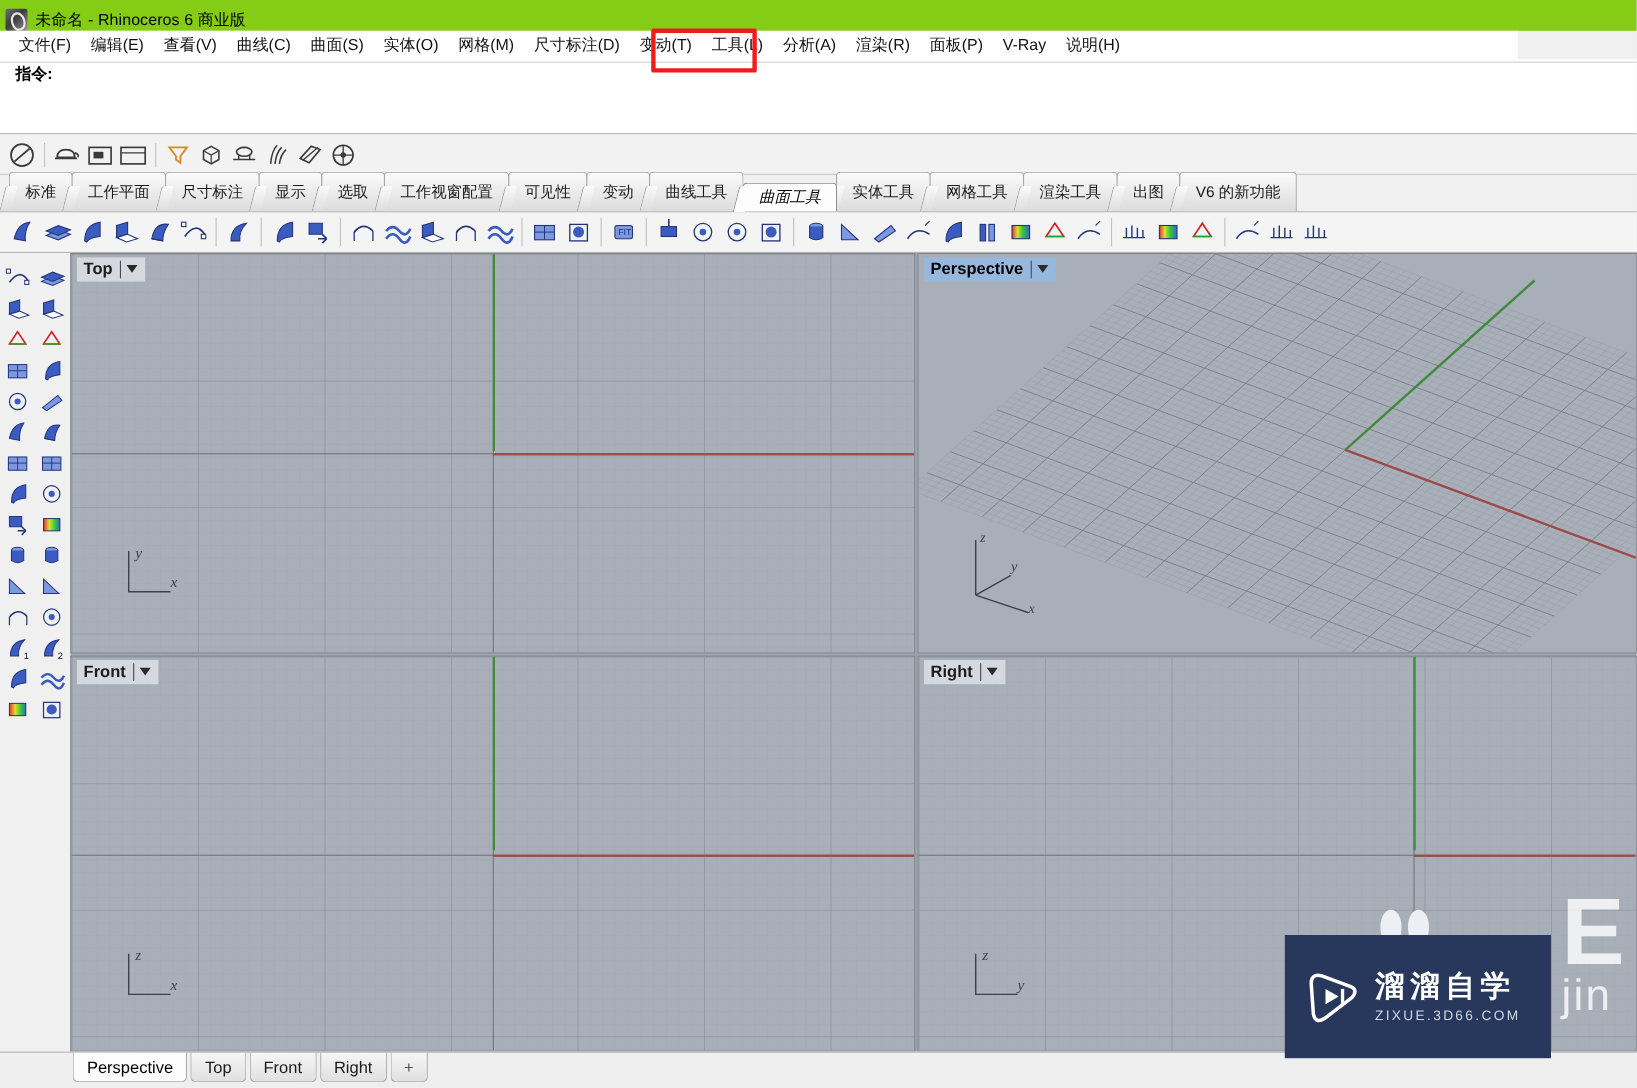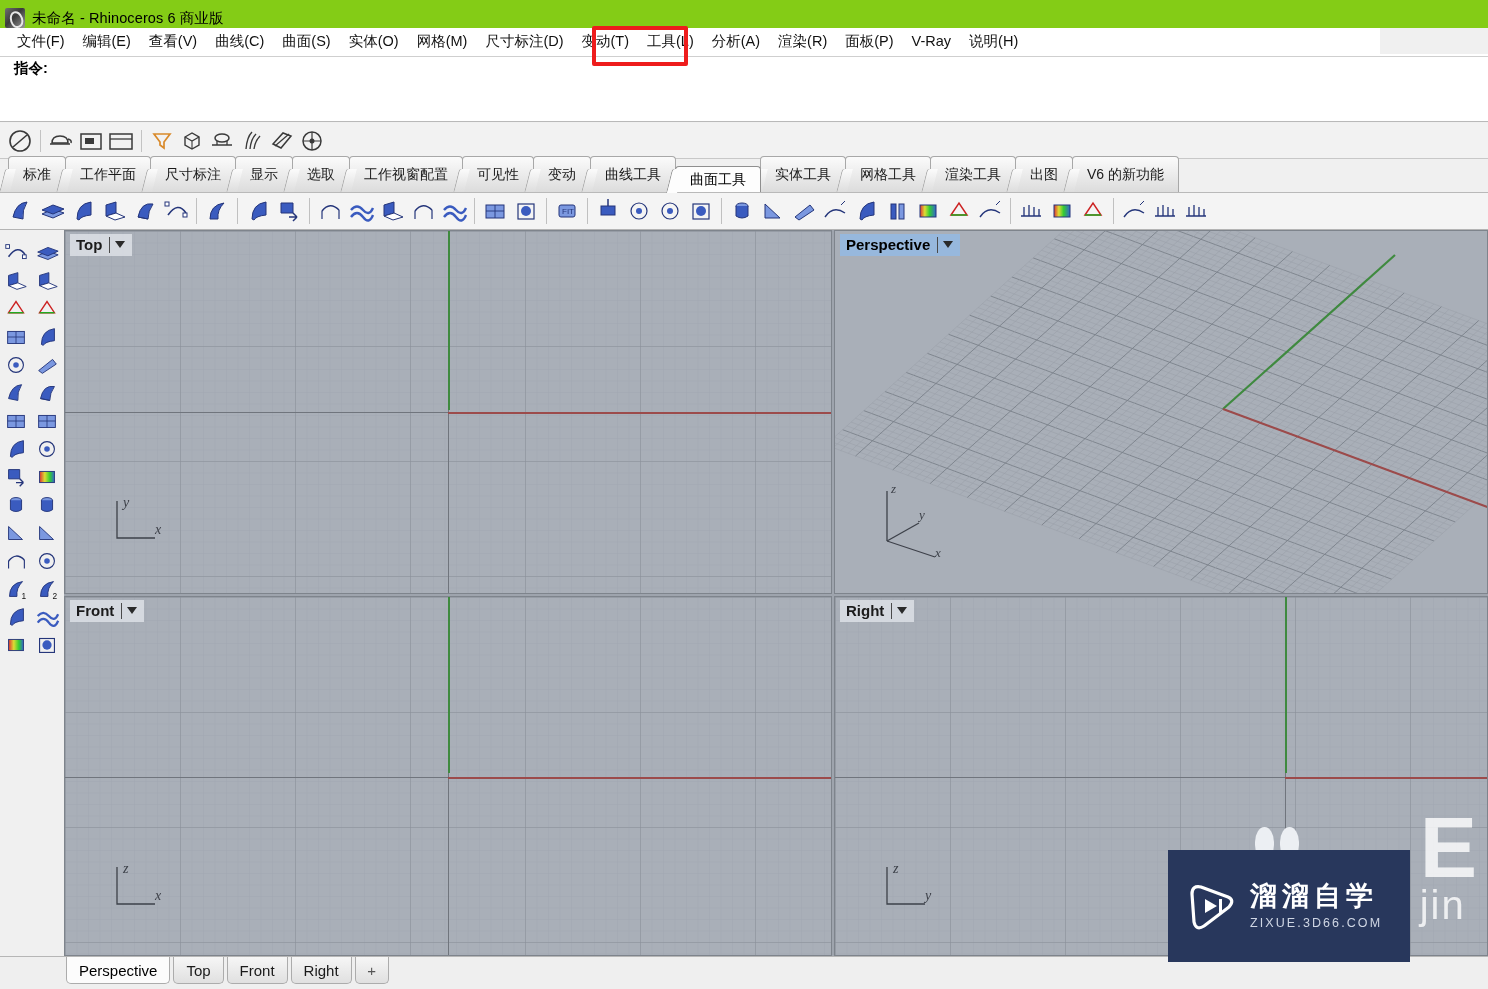--- a/index.html
+++ b/index.html
@@ -119,20 +119,21 @@
     border-radius: 3px 0 0 0;
     z-index: -1;
   }
   .tab.active {
     background: #fdfdfd;
     color: #000;
     height: 26px;
     z-index: 5;
     border-color: #8f8f8f;
     font-weight: normal;
+    font-style: italic;
   }
   .tab.active::before { background: #fdfdfd; border-color:#8f8f8f; }
 
   
   .maintoolbar {
     position: absolute; left: 0; top: 192px; width: 1488px; height: 38px;
     background: #f4f4f4;
     border-top: 1px solid #b9b9b9;
     border-bottom: 1px solid #b4b4b4;
     display: flex; align-items: center; padding-left: 6px; gap: 1px;

